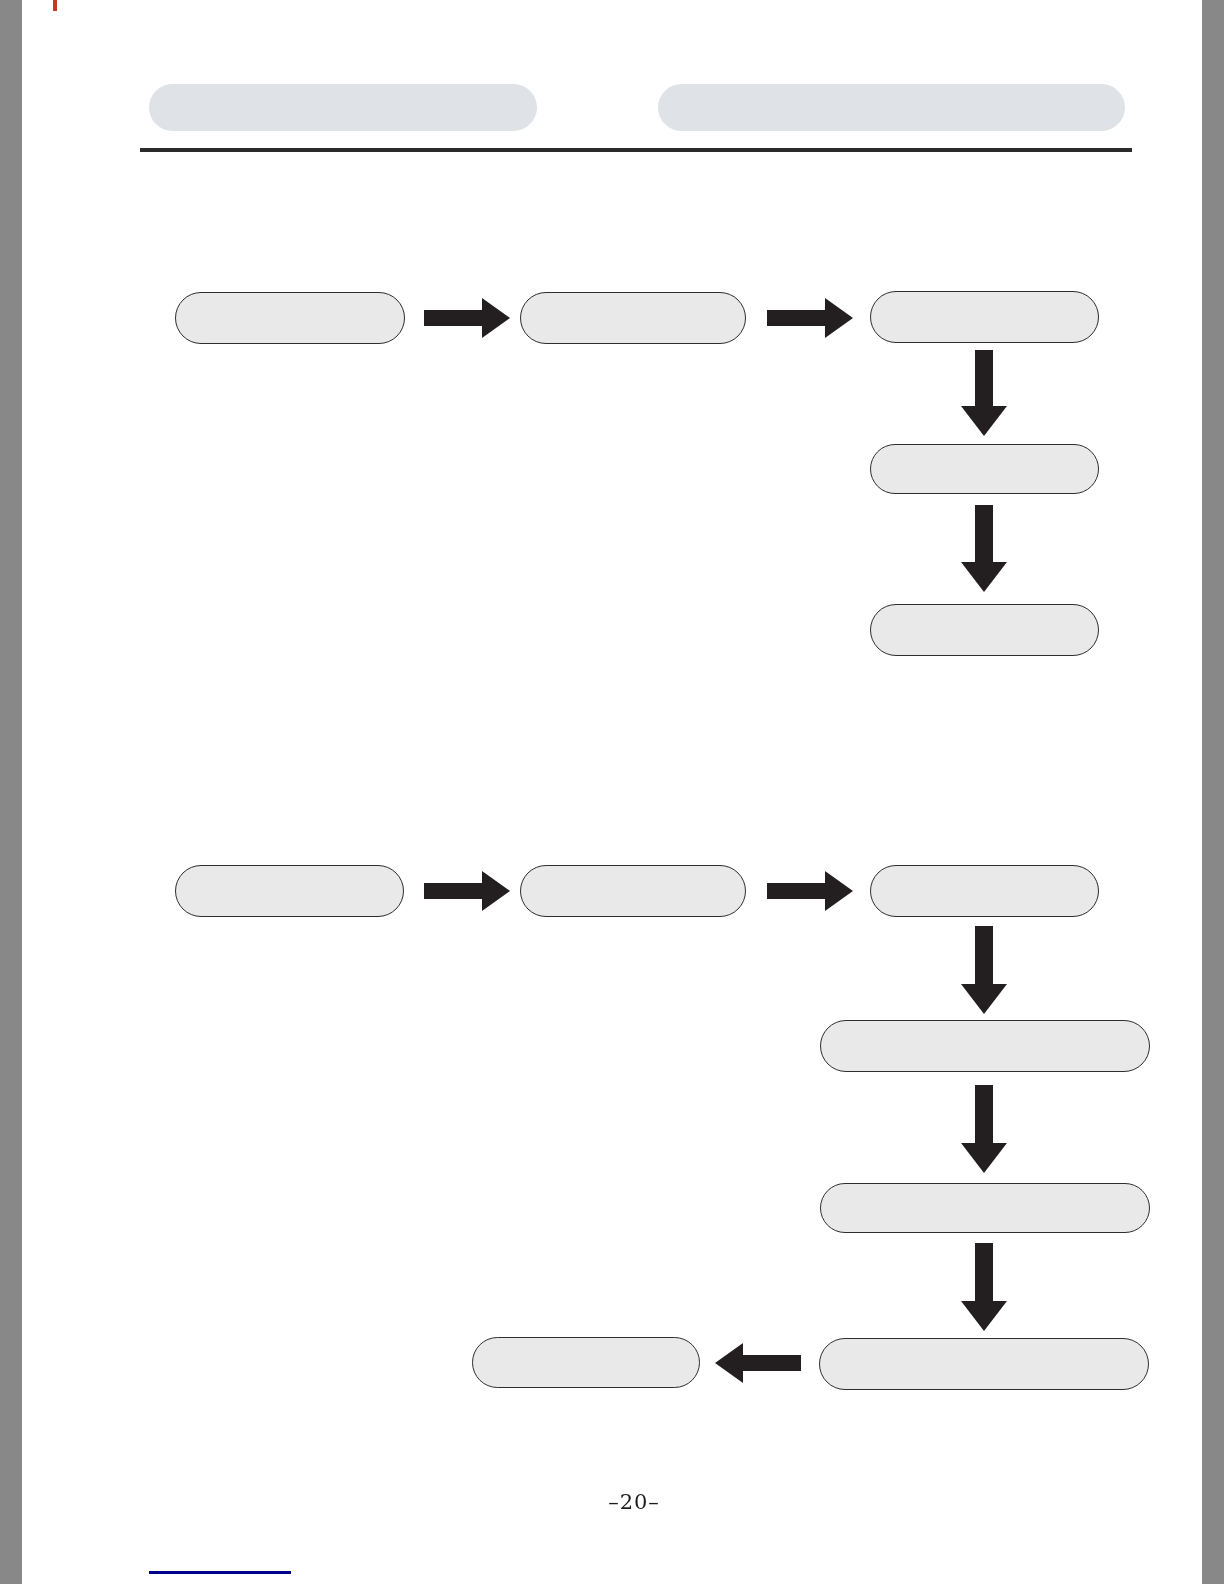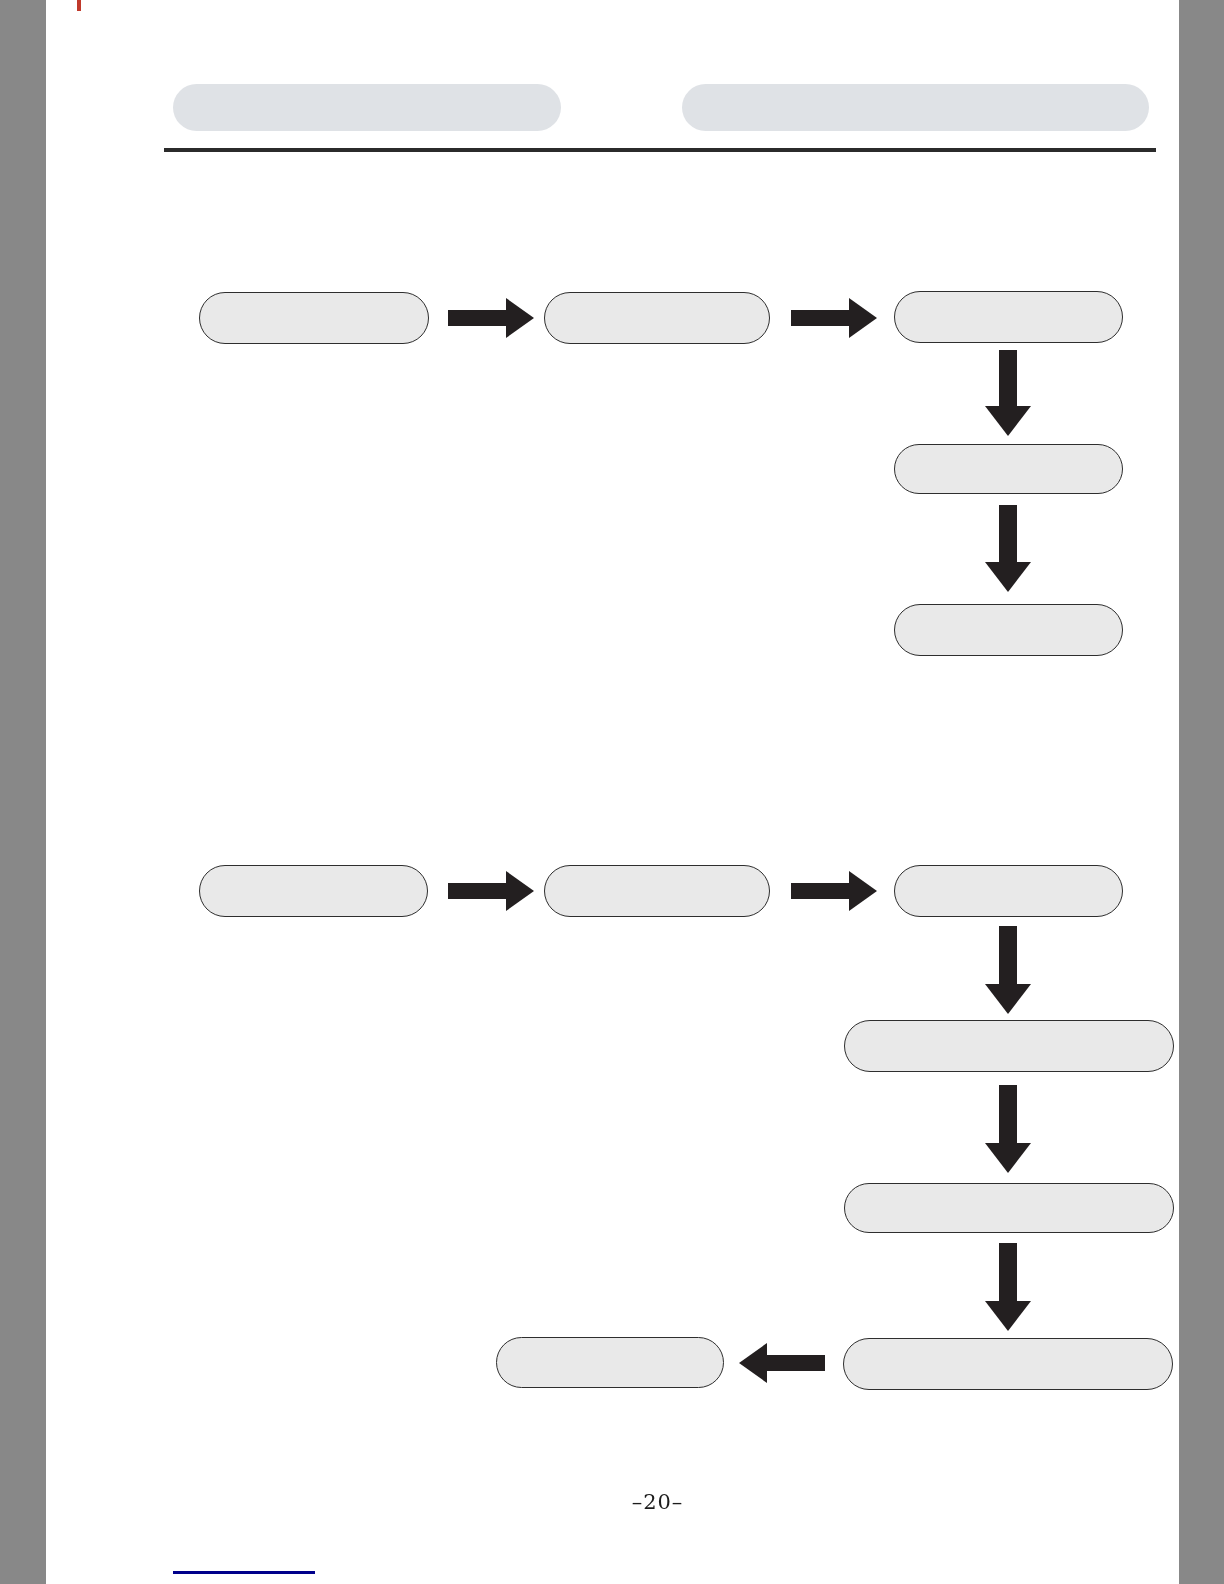--- a/index.html
+++ b/index.html
@@ -12,20 +12,21 @@
     --page-bg:#ffffff;
   }
   html,body{margin:0;padding:0;}
   body{background:#888;font-family:"DejaVu Serif","Liberation Serif",serif;}
   .page{
     position:relative;
     width:1133px;height:1584px;
     background:var(--page-bg);
     margin:0 auto;
     overflow:hidden;
+    padding-left:47px;
   }
   
   .pill{
     position:absolute;height:47px;border-radius:24px;
     background:var(--pill-fill);
   }
   .rule{position:absolute;background:var(--rule);}
   
   .node{
     position:absolute;height:52px;border-radius:27px;

